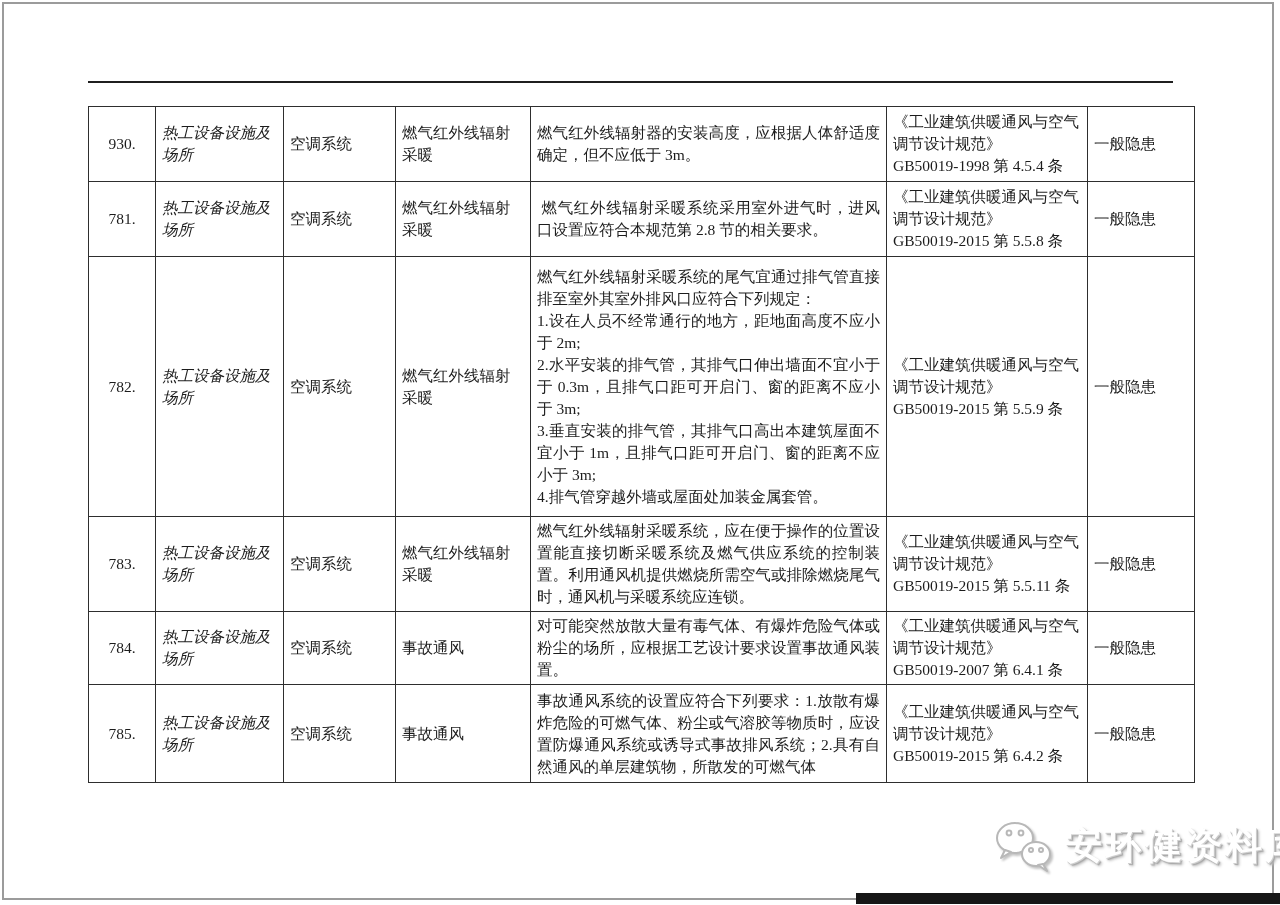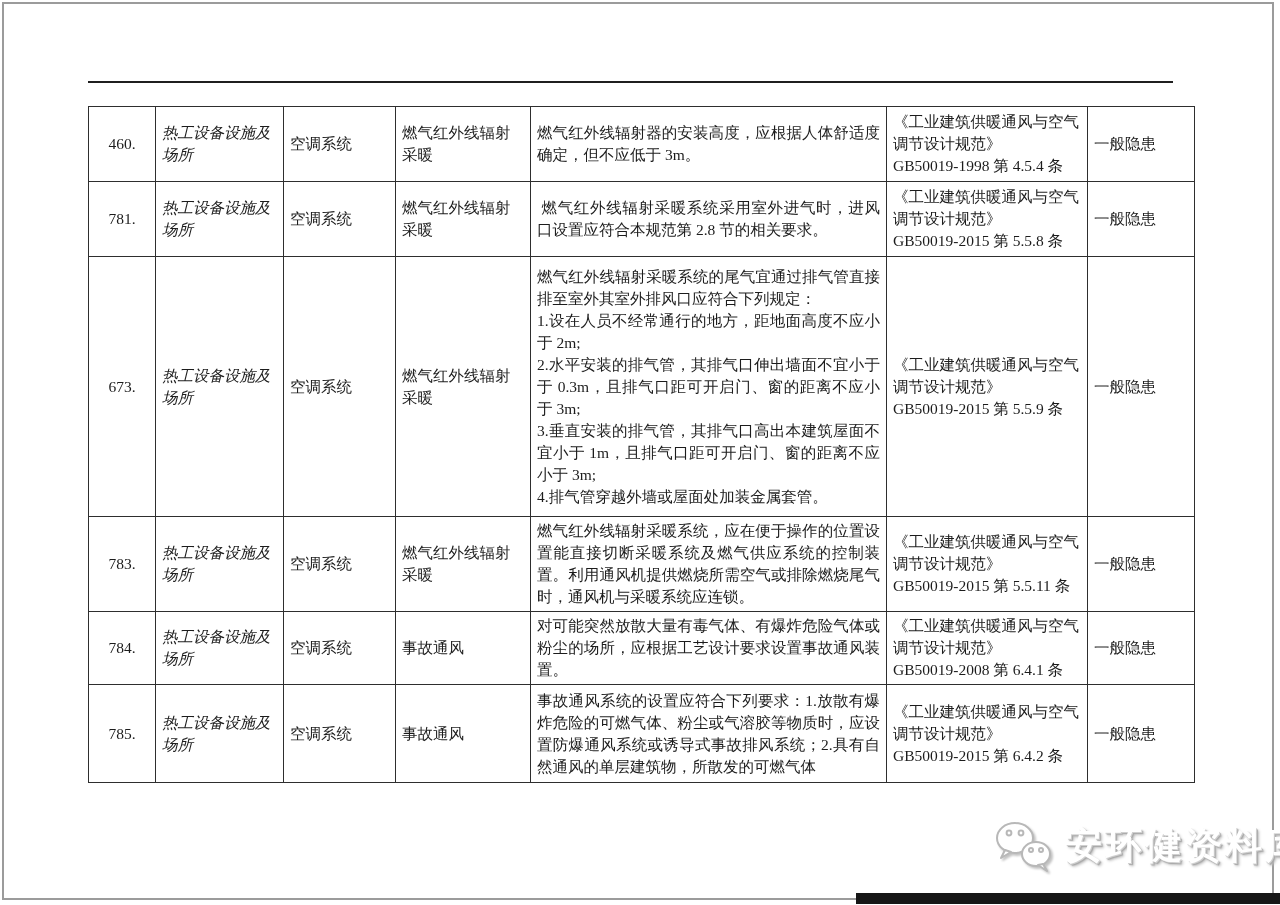--- a/index.html
+++ b/index.html
@@ -60,21 +60,21 @@
     <col style="width:67px">
       <col style="width:128px">
       <col style="width:112px">
     <col style="width:135px">
       <col style="width:356px">
       <col style="width:201px">
     <col style="width:107px">
   </colgroup>
   <tbody>
     <tr class="r0">
-      <td class="c-no">460.</td>
+      <td class="c-no">930.</td>
       <td class="c-place">热工设备设施及场所</td>
       <td class="c-system">空调系统</td>
       <td class="c-item">燃气红外线辐射采暖</td>
       <td class="c-desc">燃气红外线辐射器的安装高度，应根据人体舒适度确定，但不应低于 3m。</td>
       <td class="c-reg">
         <span>《工业建筑供暖通风与空气调节设计规范》</span>
         <div>GB50019-1998 第 4.5.4 条</div>
       </td>
       <td class="c-level">一般隐患</td>
     </tr>
@@ -84,21 +84,21 @@
       <td class="c-system">空调系统</td>
       <td class="c-item">燃气红外线辐射采暖</td>
       <td class="c-desc"> 燃气红外线辐射采暖系统采用室外进气时，进风口设置应符合本规范第 2.8 节的相关要求。</td>
       <td class="c-reg">
         <span>《工业建筑供暖通风与空气调节设计规范》</span>
         <div>GB50019-2015 第 5.5.8 条</div>
       </td>
       <td class="c-level">一般隐患</td>
     </tr>
     <tr class="r2">
-      <td class="c-no">673.</td>
+      <td class="c-no">782.</td>
       <td class="c-place">热工设备设施及场所</td>
       <td class="c-system">空调系统</td>
       <td class="c-item">燃气红外线辐射采暖</td>
       <td class="c-desc">燃气红外线辐射采暖系统的尾气宜通过排气管直接排至室外其室外排风口应符合下列规定：
 1.设在人员不经常通行的地方，距地面高度不应小于 2m;
 2.水平安装的排气管，其排气口伸出墙面不宜小于于 0.3m，且排气口距可开启门、窗的距离不应小于 3m;
 3.垂直安装的排气管，其排气口高出本建筑屋面不宜小于 1m，且排气口距可开启门、窗的距离不应小于 3m;
 4.排气管穿越外墙或屋面处加装金属套管。</td>
       <td class="c-reg">
         <span>《工业建筑供暖通风与空气调节设计规范》</span>
@@ -119,21 +119,21 @@
       <td class="c-level">一般隐患</td>
     </tr>
     <tr class="r4">
       <td class="c-no">784.</td>
       <td class="c-place">热工设备设施及场所</td>
       <td class="c-system">空调系统</td>
       <td class="c-item">事故通风</td>
       <td class="c-desc">对可能突然放散大量有毒气体、有爆炸危险气体或粉尘的场所，应根据工艺设计要求设置事故通风装置。</td>
       <td class="c-reg">
         <span>《工业建筑供暖通风与空气调节设计规范》</span>
-        <div>GB50019-2008 第 6.4.1 条</div>
+        <div>GB50019-2007 第 6.4.1 条</div>
       </td>
       <td class="c-level">一般隐患</td>
     </tr>
     <tr class="r5">
       <td class="c-no">785.</td>
       <td class="c-place">热工设备设施及场所</td>
       <td class="c-system">空调系统</td>
       <td class="c-item">事故通风</td>
       <td class="c-desc">事故通风系统的设置应符合下列要求：1.放散有爆炸危险的可燃气体、粉尘或气溶胶等物质时，应设置防爆通风系统或诱导式事故排风系统；2.具有自然通风的单层建筑物，所散发的可燃气体</td>
       <td class="c-reg">

